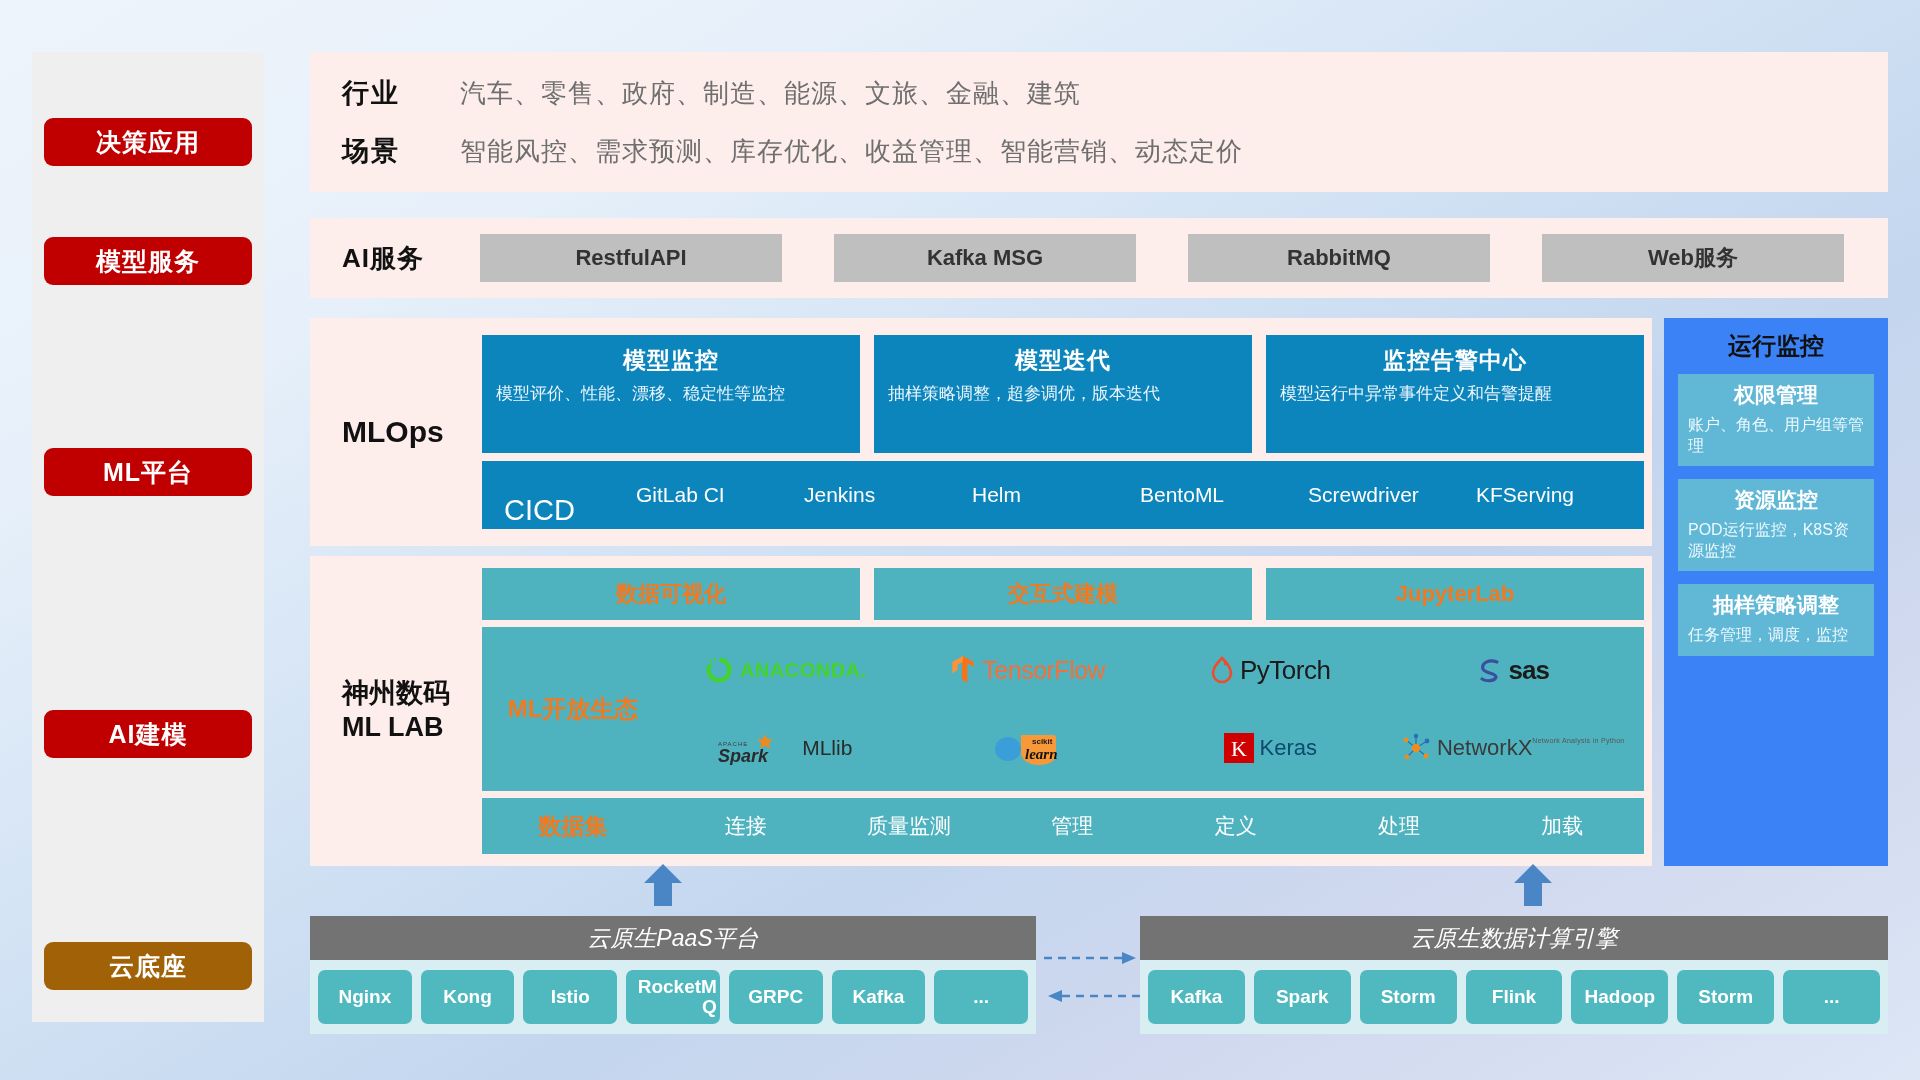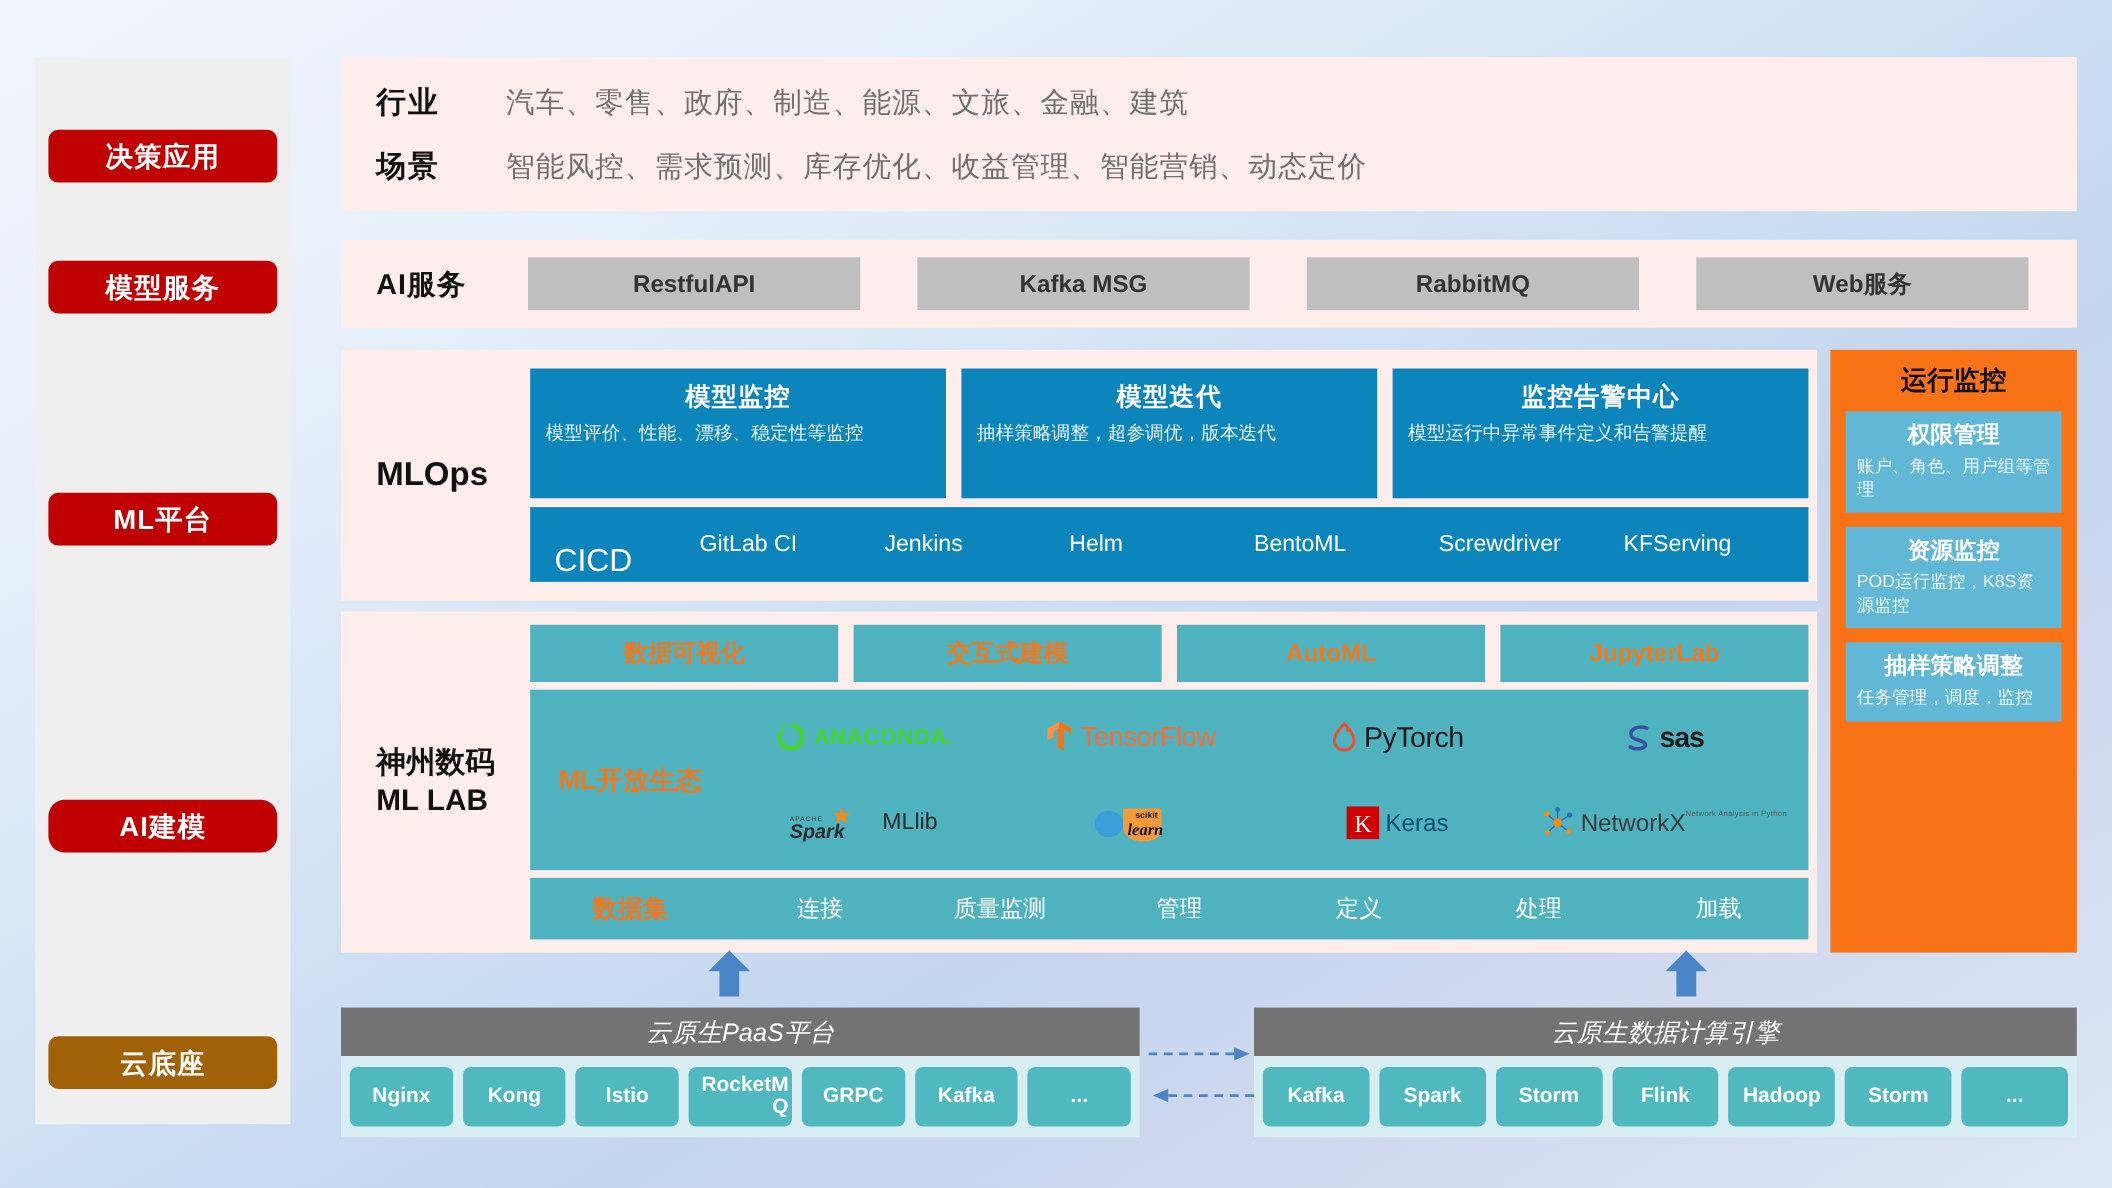--- a/index.html
+++ b/index.html
@@ -19,21 +19,21 @@
   .stage-pill {
     position: absolute; left: 12px; width: 208px; height: 48px;
     background: #c00000; border-radius: 9px;
     color: #fff; font-size: 25px; font-weight: bold;
     display: flex; align-items: center; justify-content: center;
     letter-spacing: 1px;
   }
   #pill-0 { top: 66px; }
   #pill-1 { top: 185px; }
   #pill-2 { top: 396px; }
-  #pill-3 { top: 675px; border-radius: 15px; }
+  #pill-3 { top: 658px; }
   #pill-4 {
     position: absolute; left: 44px; top: 942px;
     width: 208px; height: 48px;
     background: #a16207; border-radius: 9px;
     color: #fff; font-size: 25px; font-weight: bold;
     display: flex; align-items: center; justify-content: center;
     letter-spacing: 1px;
   }
 
   
@@ -139,21 +139,21 @@
     font-size: 23px; font-weight: bold;
   }
   .dataset-item {
     flex: 1; text-align: center; color: #fff; font-size: 21px;
   }
 
   
   #col-monitor {
     position: absolute; left: 1664px; top: 318px;
     width: 224px; height: 548px;
-    background: #f97316;
+    background: #3b82f6;
     padding: 12px 14px;
     display: flex; flex-direction: column;
   }
   #monitor-title {
     font-size: 24px; font-weight: bold; color: #111;
     text-align: center; margin-bottom: 12px;
   }
   .mon-card {
     background: #61b7d6; margin-bottom: 13px; padding: 7px 10px 10px;
     color: #fff;
@@ -253,21 +253,20 @@
 <div id="band-lab">
   <div id="lab-label">
     <div>神州数码</div>
     <div>ML LAB</div>
   </div>
   <div id="lab-right">
 
     <div id="lab-tabs">
       <div class="lab-tab">数据可视化</div>
       <div class="lab-tab">交互式建模</div>
-      <div class="lab-tab">AutoML</div>
       <div class="lab-tab">JupyterLab</div>
     </div>
 
     <div id="lab-eco">
       <div id="eco-label">ML开放生态</div>
       <div id="eco-logos">
 
         <div class="logo-cell">
           <svg width="30" height="30" viewBox="0 0 32 32">
             <circle cx="16" cy="16" r="11" fill="none" stroke="#43d32a" stroke-width="4.5" stroke-dasharray="46 14" transform="rotate(-40 16 16)"></circle>

